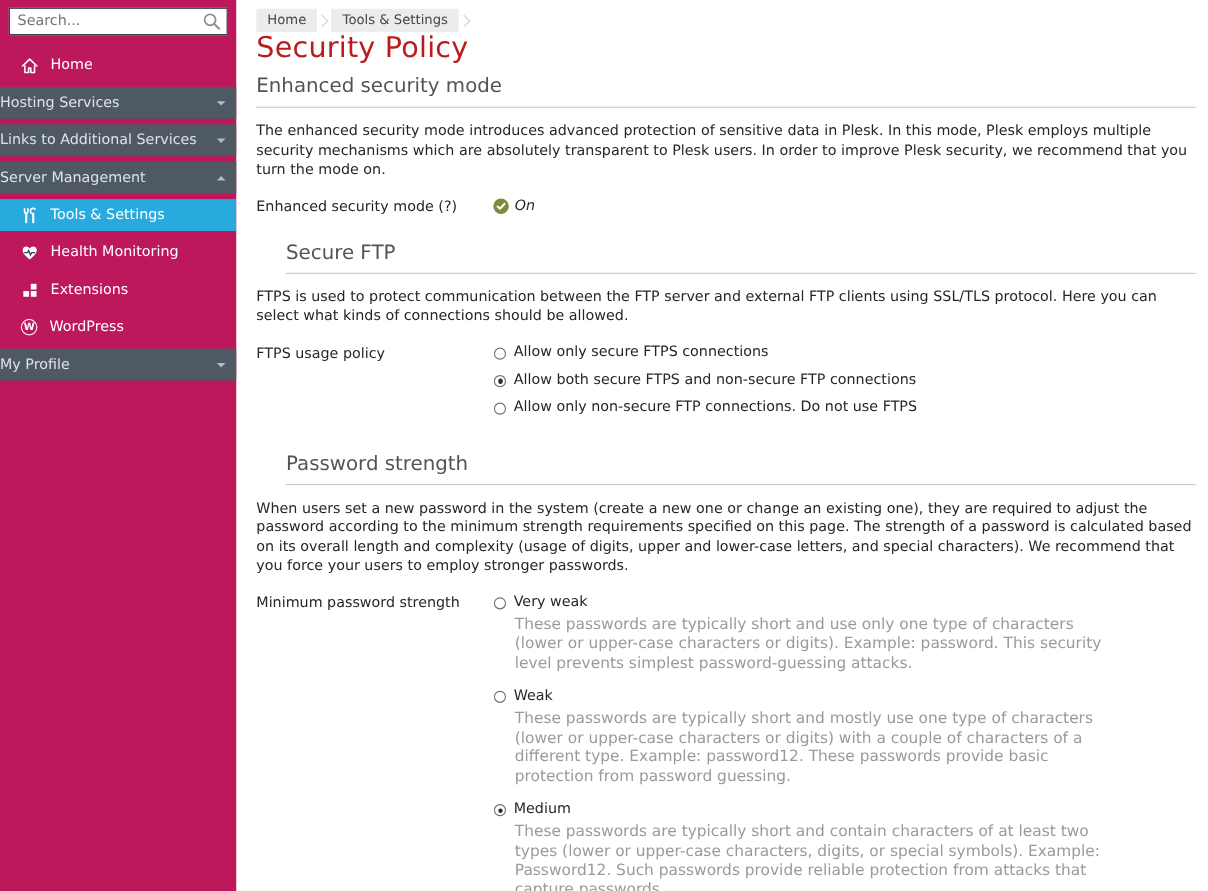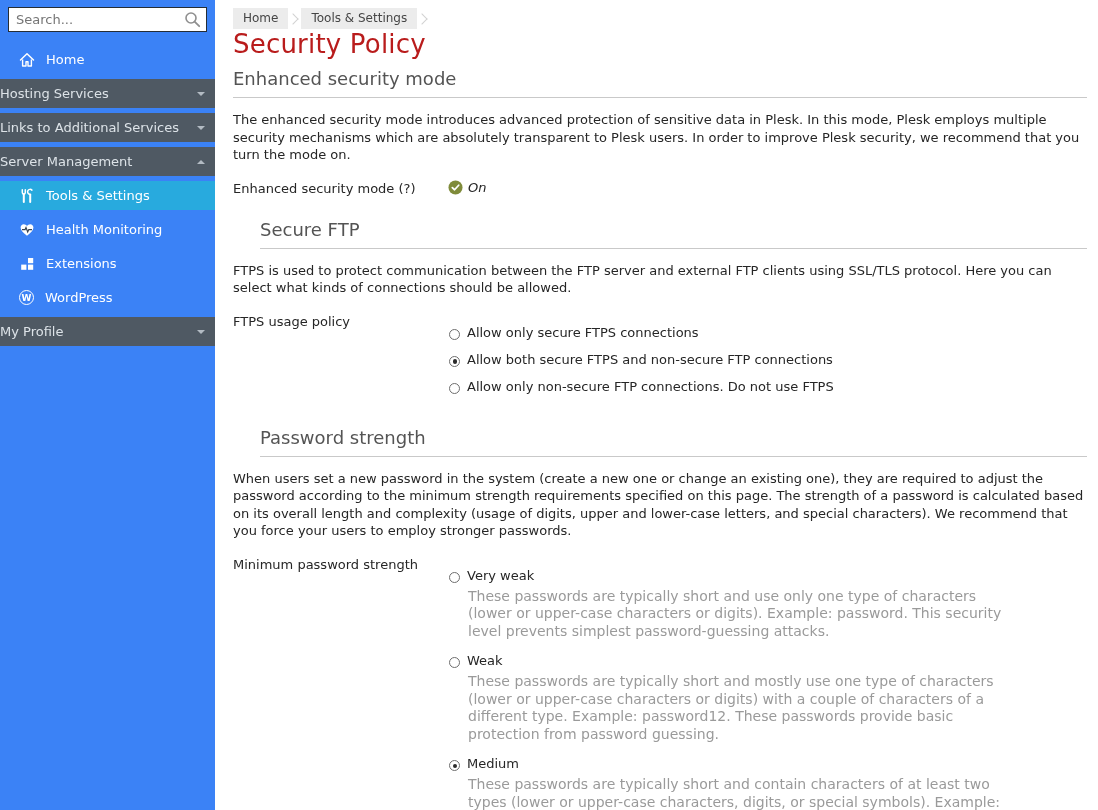--- a/index.html
+++ b/index.html
@@ -5,21 +5,21 @@
   * { margin:0; padding:0; box-sizing:border-box; }
   html,body { width:1098px; height:810px; overflow:hidden; }
   body {
     font-family:"DejaVu Sans","Liberation Sans",sans-serif;
     font-size:13px; color:#262626; background:#fff;
   }
   .app { display:flex; width:1098px; height:810px; }
 
   
   .sidebar {
-    width:215px; flex:0 0 215px; background:#3b82f6; height:810px;
+    width:215px; flex:0 0 215px; background:#be185d; height:810px;
     color:#fff; overflow:hidden;
   }
   .search-wrap { position:relative; padding:7px 8px 0 8px; }
   .search-input {
     width:199px; height:25px; border:1px solid #252d35; background:#fff;
     font:13px "DejaVu Sans","Liberation Sans",sans-serif; color:#333;
     padding:2px 26px 2px 7px; outline:none;
   }
   .search-icon { position:absolute; right:14px; top:11px; width:17px; height:17px; }
 
@@ -67,21 +67,21 @@
   .sec-h.later { margin-top:23px;margin-left:27px; }
   .sec-p { margin-top:13px; line-height:17.5px; color:#262626; max-width:854px; }
 
   .form-row { display:flex; margin-top:16px; }
   .form-label { width:215px; flex:0 0 215px; padding-top:1px; }
   .form-field { flex:1; }
 
   .status-on { display:flex; align-items:center;font-style:italic; }
   .status-on .on-txt { margin-left:5px; }
 
-  .radio-opt { display:flex; align-items:flex-end; margin-bottom:10px; cursor:pointer;margin-top:12px; }
+  .radio-opt { display:flex; align-items:center; margin-bottom:10px; cursor:pointer; }
   .radio {
     width:11px; height:11px; border:1px solid #6e6e6e; border-radius:50%;
     background:#fff; margin:2px 7px 0 1px; position:relative; flex:0 0 11px;
   }
   .radio.checked::after {
     content:""; position:absolute; left:2.5px; top:2.5px; width:4.5px; height:4.5px;
     border-radius:50%; background:#2b2b2b;
   }
   .pw-opt { margin-bottom:0; }
   .pw-desc {

